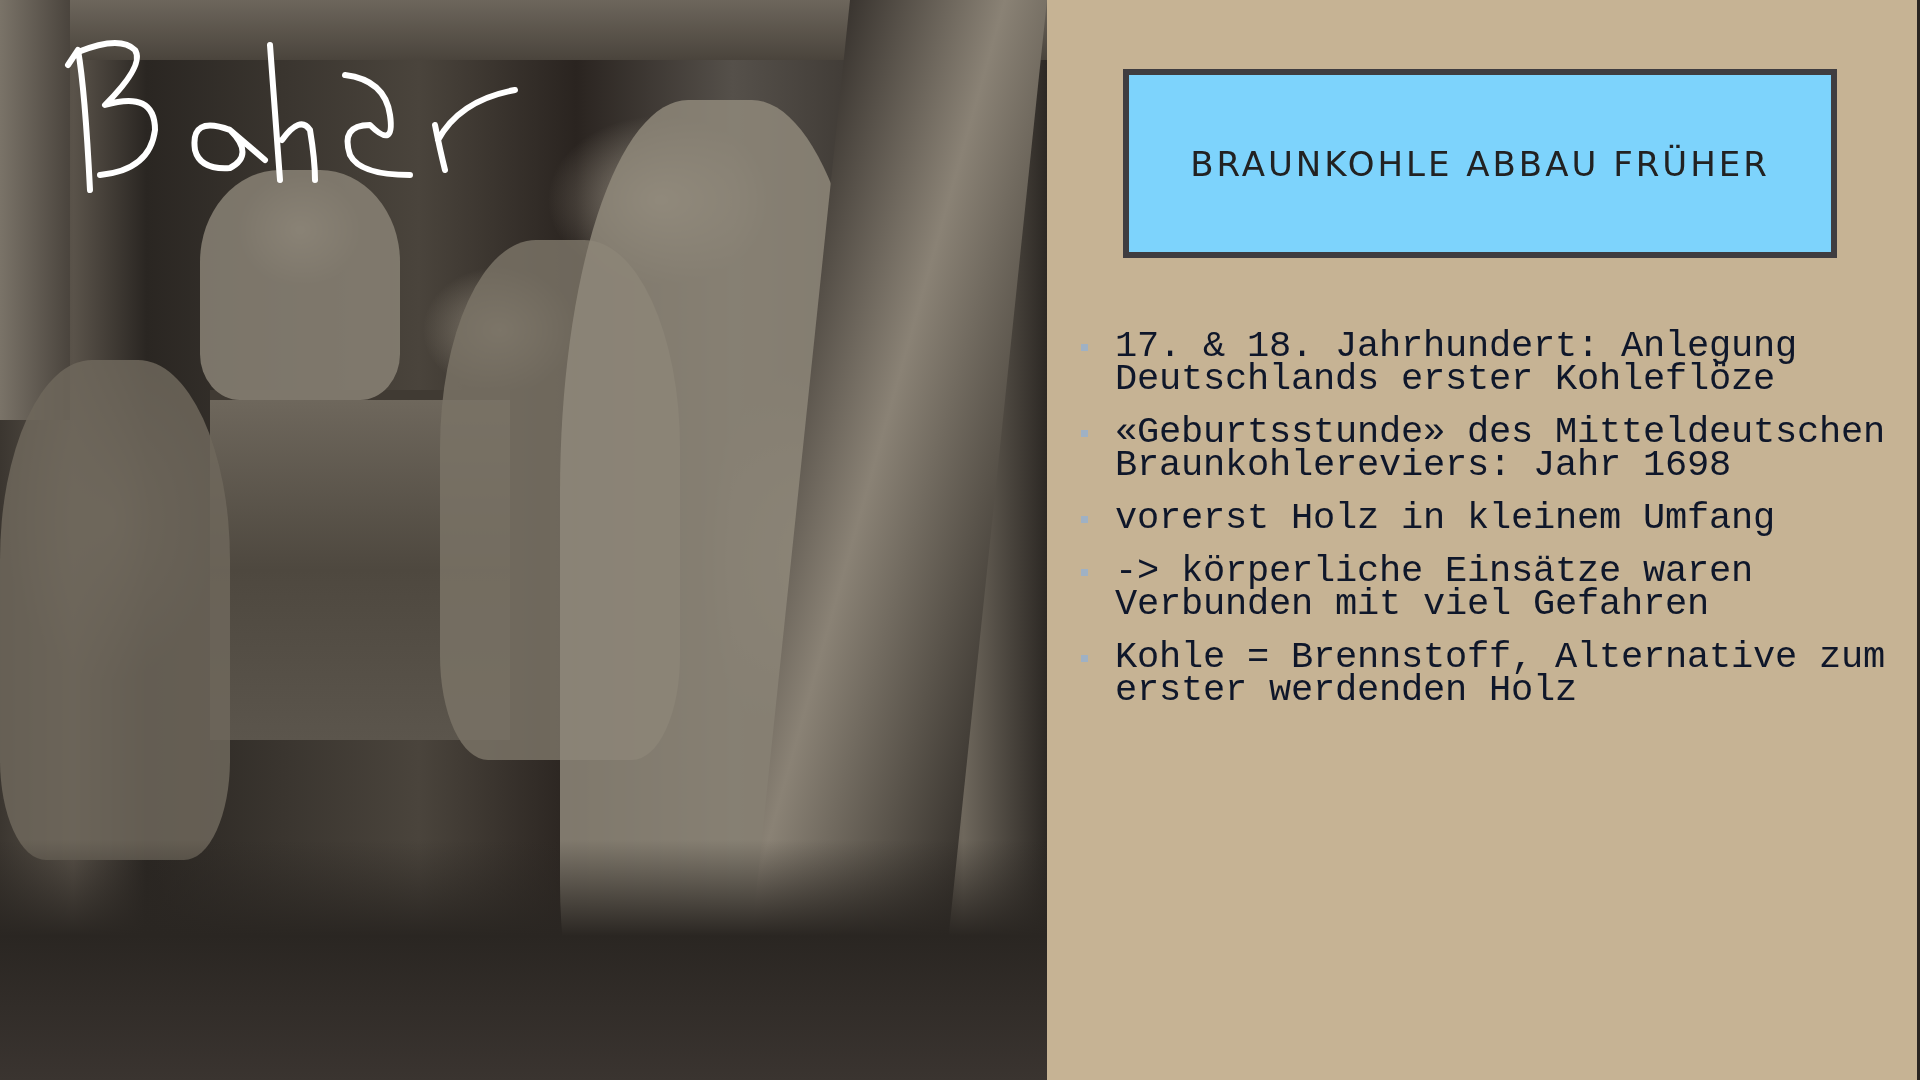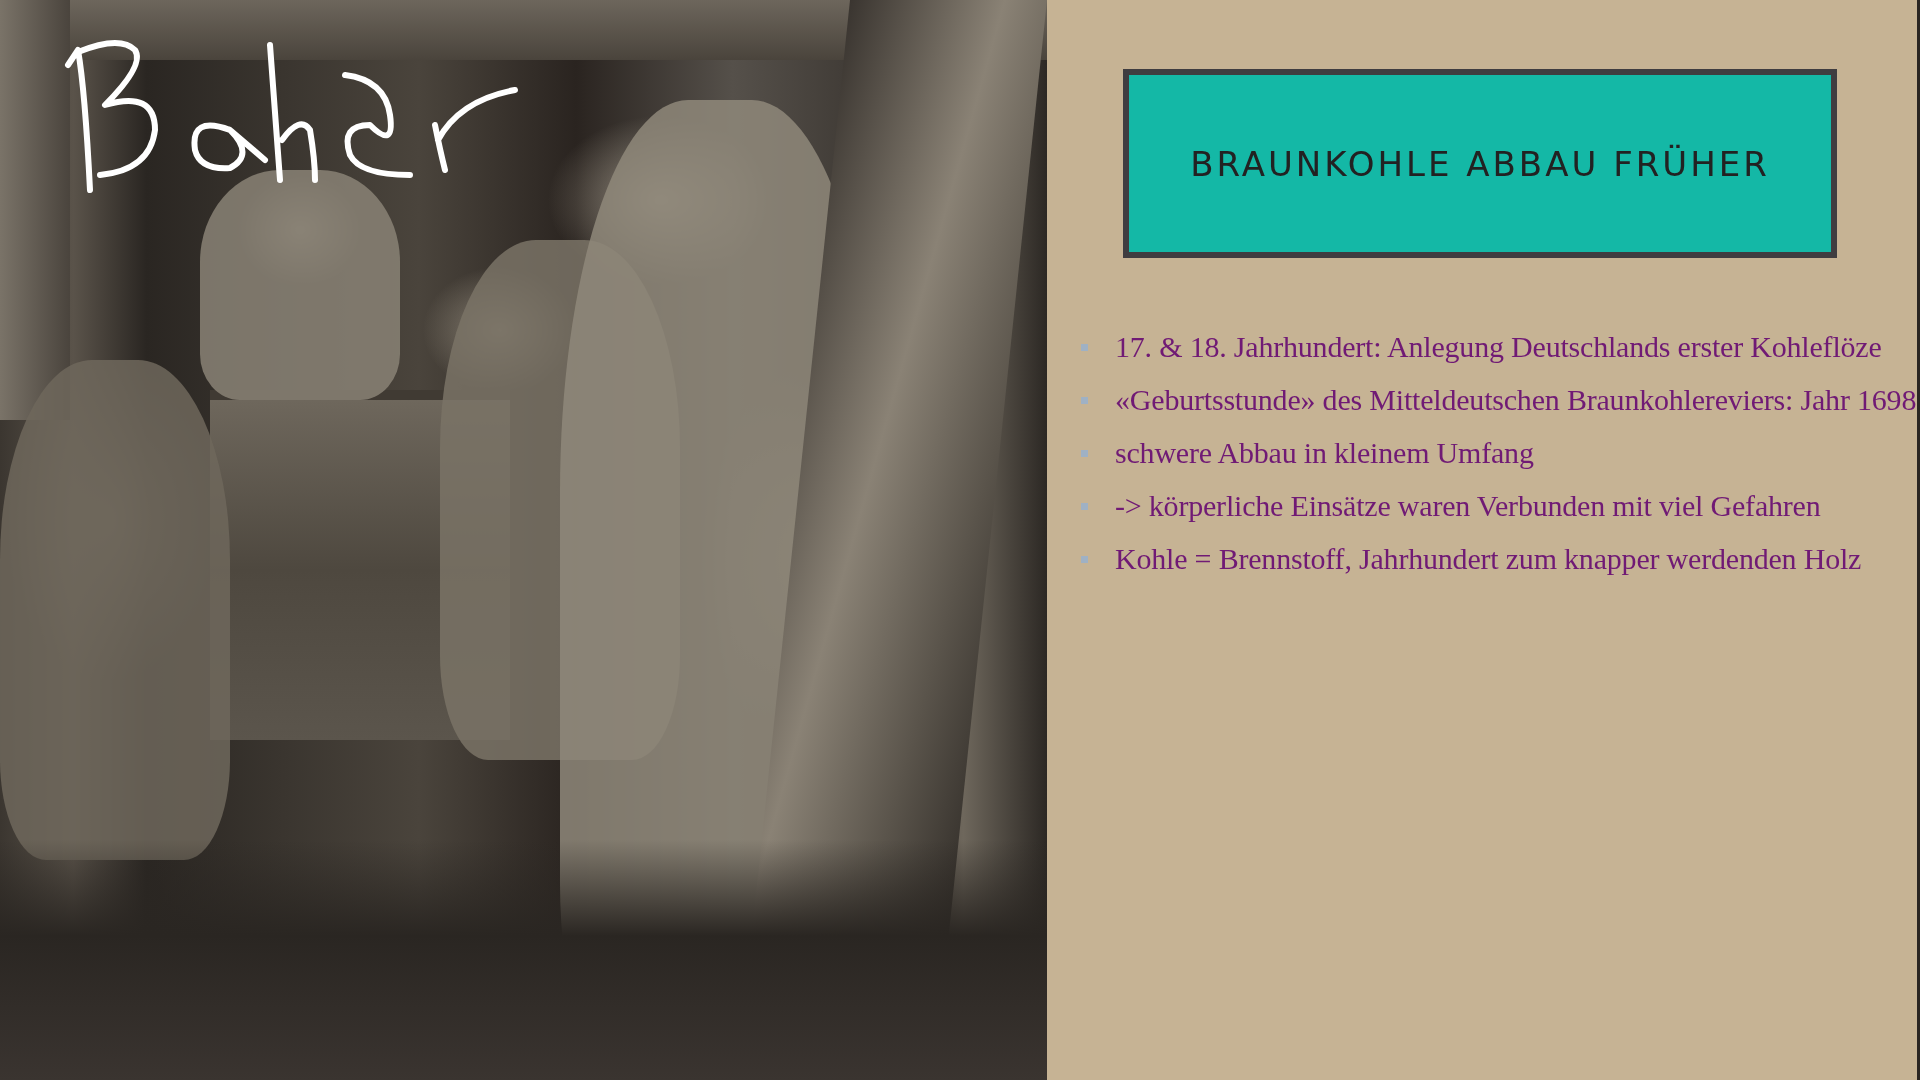--- a/index.html
+++ b/index.html
@@ -27,32 +27,32 @@
   .photo .cart { position:absolute; left:210px; top:390px; width:300px; height:340px; background:linear-gradient(180deg,#6e675c,#4e483f 50%,#5b554c); border-top:10px solid #403a33; }
   .photo .fig { position:absolute; background:#8a8375; border-radius:40% 40% 20% 20%; opacity:0.85; }
   .handwriting {
     position: absolute; left: 60px; top: 30px; width: 480px; height: 170px;
   }
   .handwriting path { fill: none; stroke: #ffffff; stroke-width: 6; stroke-linecap: round; stroke-linejoin: round; }
   .right-edge { position:absolute; right:0; top:0; width:3px; height:1080px; background:#2a2622; }
 
   .title-box {
     position: absolute; left: 1123px; top: 69px; width: 702px; height: 177px;
-    background: #14b8a6; border: 6px solid #3f3d40;
+    background: #7dd3fc; border: 6px solid #3f3d40;
     display: flex; align-items: center; justify-content: center;
   }
   .title-text {
     font-family: "DejaVu Sans", sans-serif; font-size: 34px; letter-spacing: 3px;
     color: #222222; font-weight: normal; white-space: nowrap;
   }
   .bullets { position: absolute; left: 1077px; top: 330px; width: 840px; margin:0; padding:0; list-style:none; }
   .bullet {
     position: relative; padding-left: 38px;
-    font-family: Liberation Serif, serif; font-size: 30px; line-height: 33px;
-    color: #701a75; margin-bottom: 20px; letter-spacing: -0.2px;
+    font-family: Liberation Mono, monospace; font-size: 37px; line-height: 33px;
+    color: #0f172a; margin-bottom: 20px; letter-spacing: -0.2px;
   }
   .bullet .marker {
     position: absolute; left: 4px; top: 14px; width: 7px; height: 7px; background: #9fb1c4;
   }
 </style>
 </head>
 <body>
 
 <div class="photo">
   <div class="beam-top"></div>
@@ -75,16 +75,16 @@
 </div>
 <div class="right-edge"></div>
 
 <div class="title-box">
   <span class="title-text">BRAUNKOHLE ABBAU FRÜHER</span>
 </div>
 
 <ul class="bullets">
   <li class="bullet"><span class="marker"></span><span>17. &amp; 18. Jahrhundert: Anlegung Deutschlands erster Kohleflöze</span></li>
   <li class="bullet"><span class="marker"></span><span> «Geburtsstunde» des Mitteldeutschen Braunkohlereviers: Jahr 1698</span></li>
-  <li class="bullet"><span class="marker"></span><span> schwere Abbau in kleinem Umfang</span></li>
+  <li class="bullet"><span class="marker"></span><span> vorerst Holz in kleinem Umfang</span></li>
   <li class="bullet"><span class="marker"></span><span>-&gt; körperliche Einsätze waren Verbunden mit viel Gefahren</span></li>
-  <li class="bullet"><span class="marker"></span><span> Kohle = Brennstoff, Jahrhundert zum knapper werdenden Holz</span></li>
+  <li class="bullet"><span class="marker"></span><span> Kohle = Brennstoff, Alternative zum erster werdenden Holz</span></li>
 </ul>
 
 </body></html>

